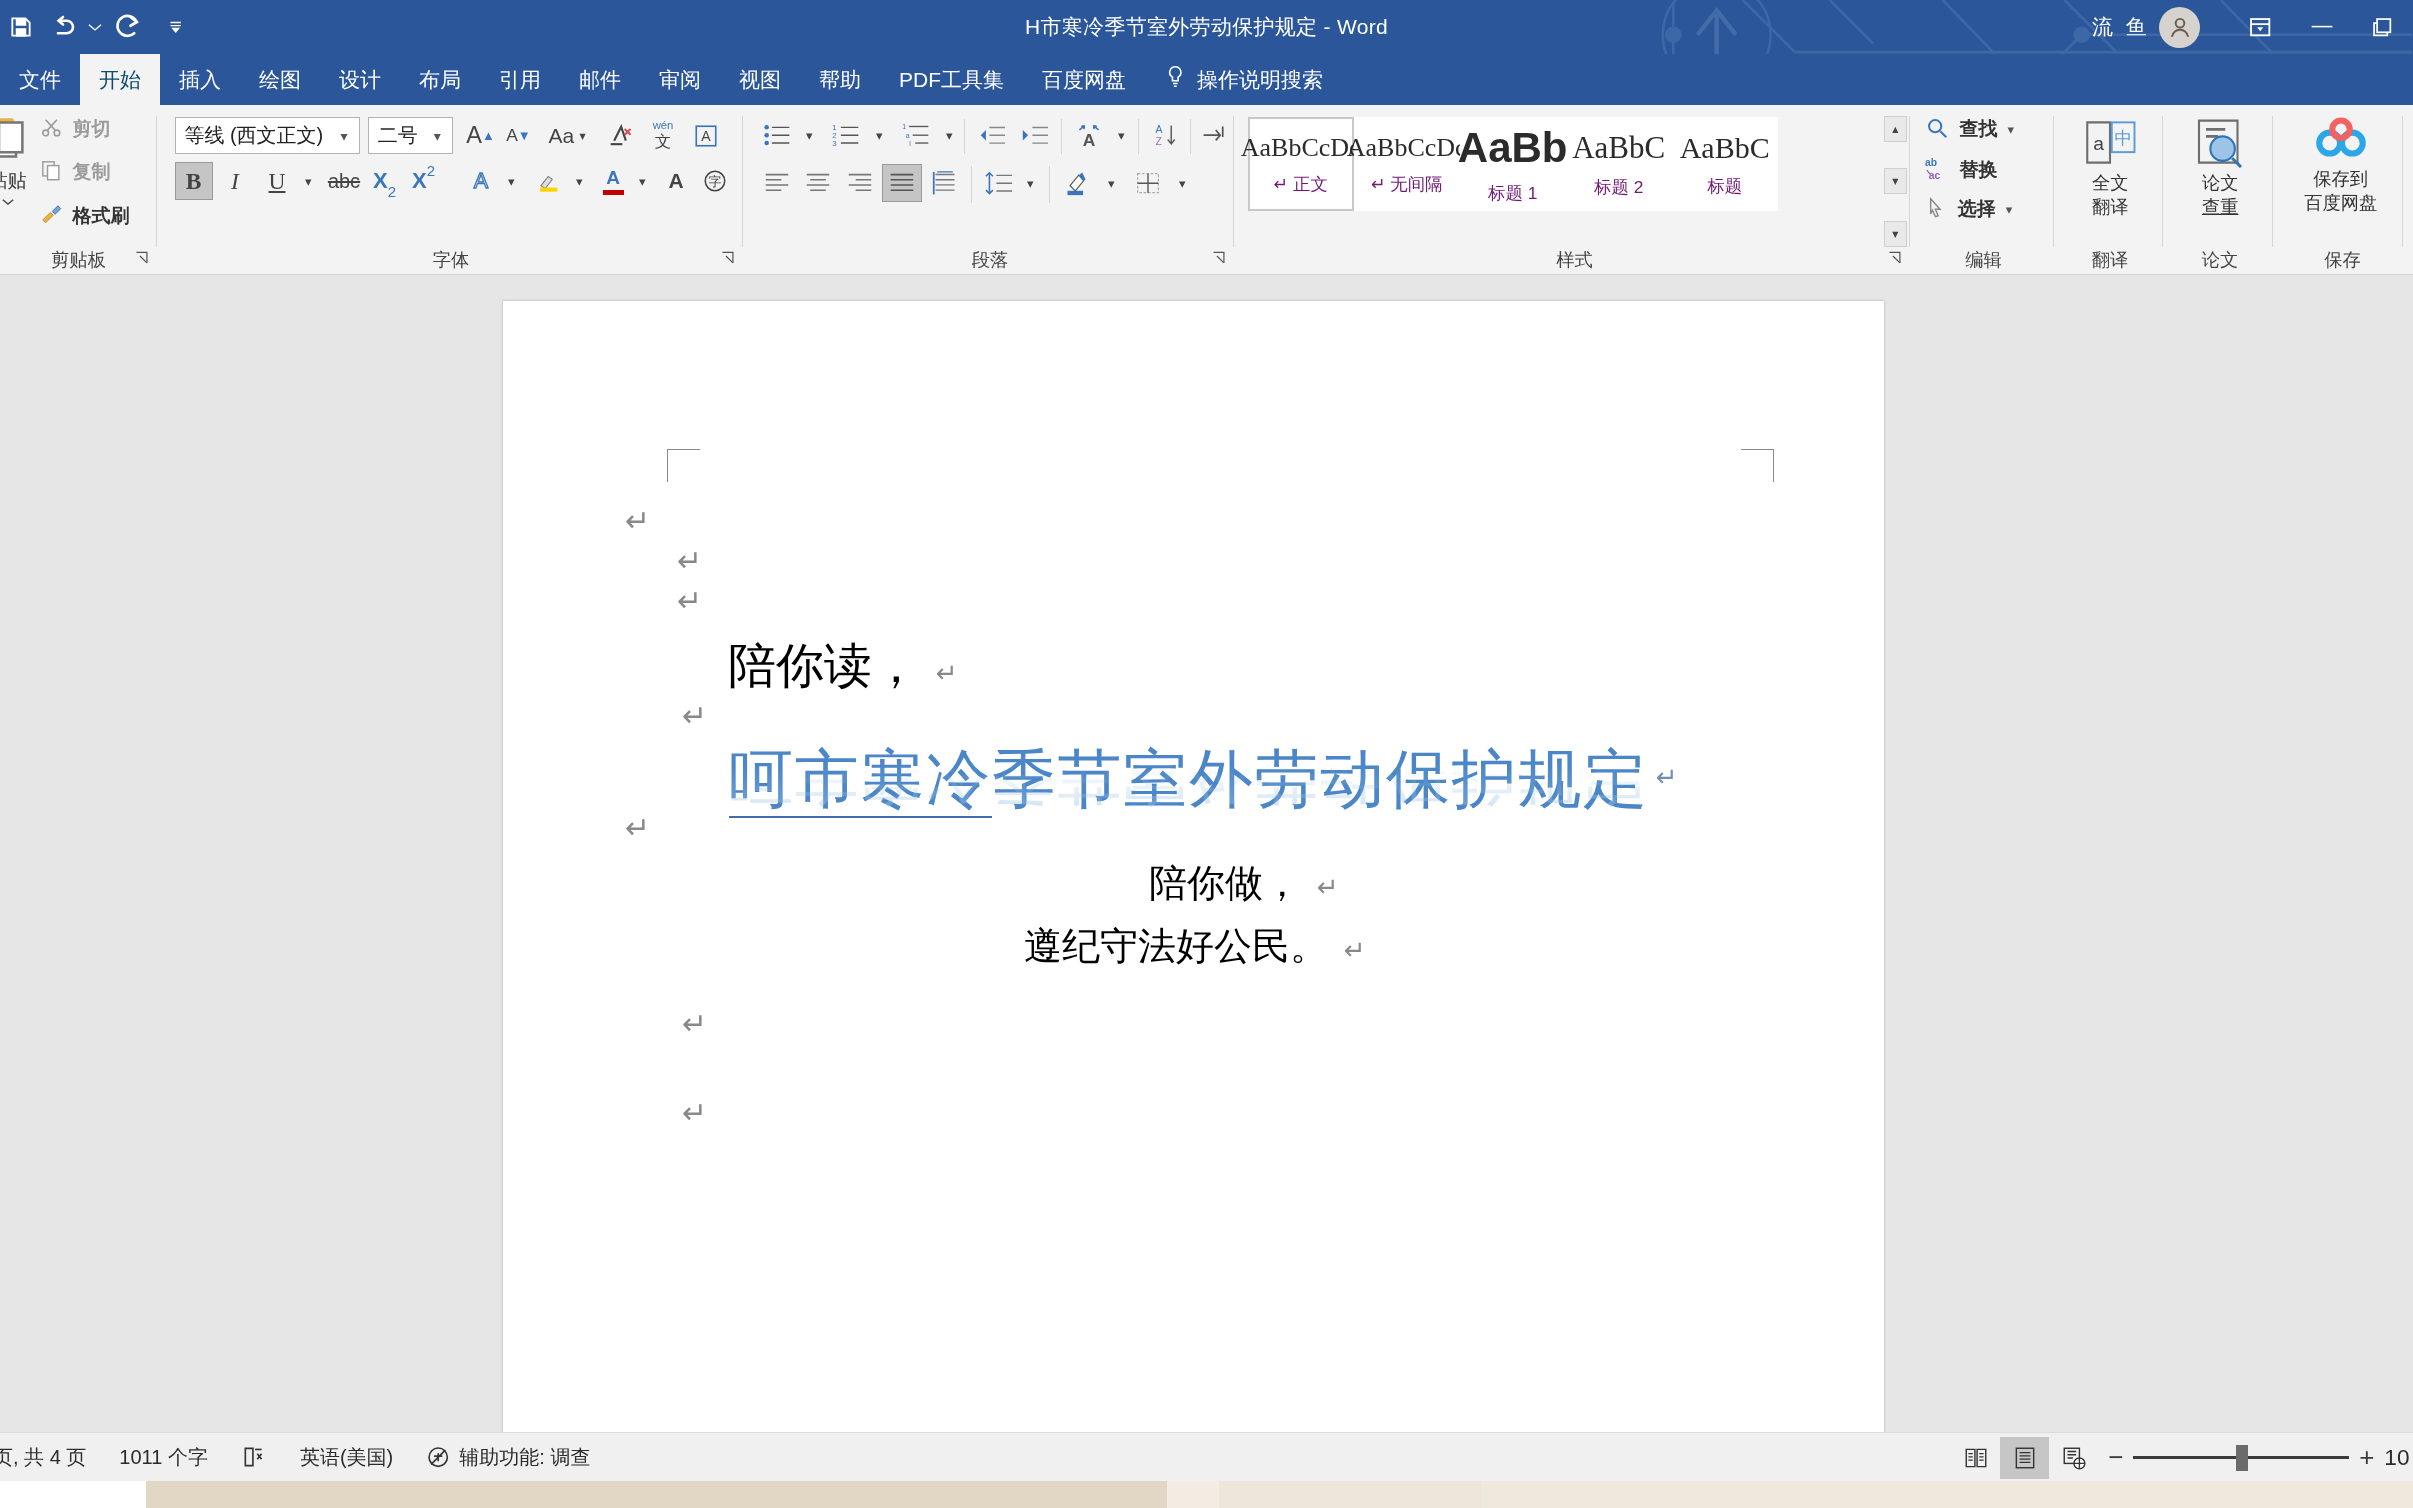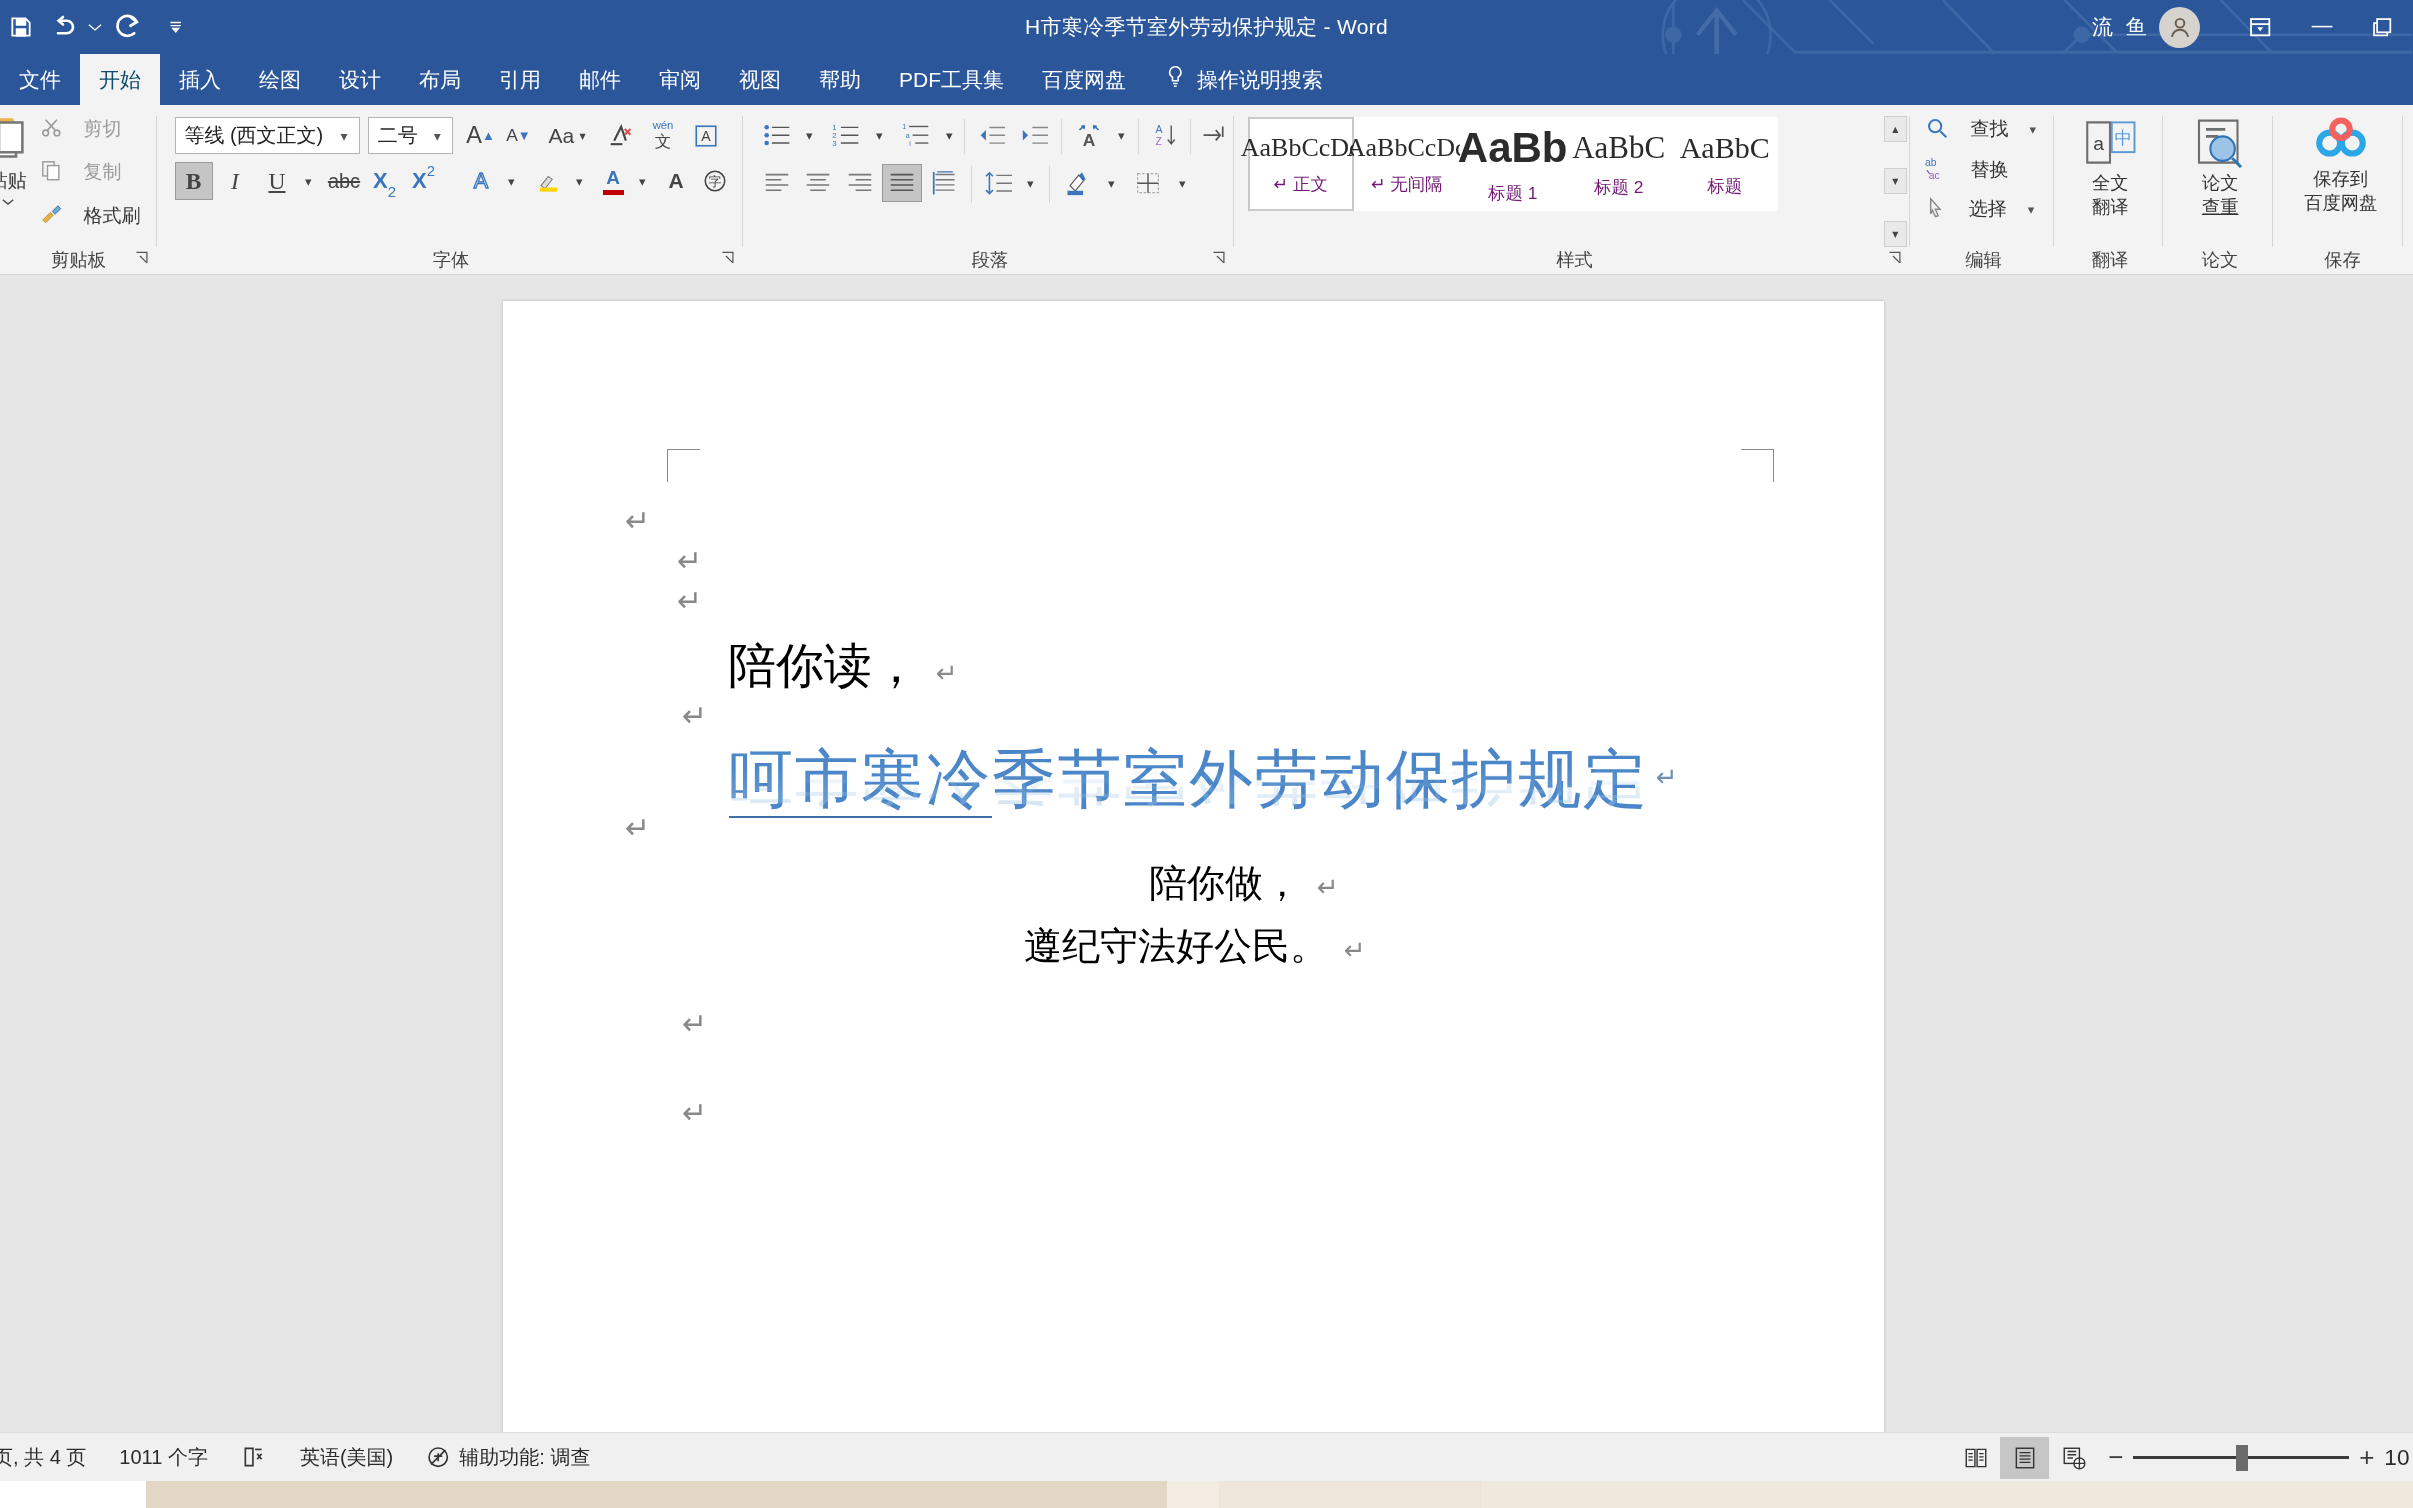--- a/index.html
+++ b/index.html
@@ -54,21 +54,21 @@
     font-size: 18.3px; color: #444; }
   .grp-sep { position: absolute; top: 10.5px; width: 0.9px; height: 131px; background: #d6d6d6; }
   .dialog-launcher { position: absolute; bottom: 7px; right: 5.2px; width: 19px; height: 19px; color: #666; }
 
   .btn { display: flex; align-items: center; justify-content: center; color: #444; }
   .btn.on { background: #c5c5c5; border: 0.9px solid #9a9a9a; }
   .lbl { font-size: 19px; color: #333; white-space: nowrap; }
 
   
   .clip-paste { position: absolute; left: -30px; top: 8.7px; width: 75px; text-align: center; }
-  .clip-item { position: absolute; display: flex; align-items: center; gap: 21px; }
+  .clip-item { position: absolute; display: flex; align-items: center; gap: 10px; font-weight: bold; }
 
   
   .combo { position: absolute; background: #fff; border: 0.9px solid #b4b4b4;
     display: flex; align-items: center; padding: 0 5.2px 0 8.7px; font-size: 20px; color: #222; }
   .combo .cv { flex: 1; white-space: nowrap; overflow: hidden; }
   .combo .cd { width: 19px; text-align: center; color: #555; font-size: 14px; }
 
   
   .styles-scroll { position: absolute; right: 3.5px; top: 10.5px; width: 22.6px; height: 131px;
     display: flex; flex-direction: column; justify-content: space-between; }

